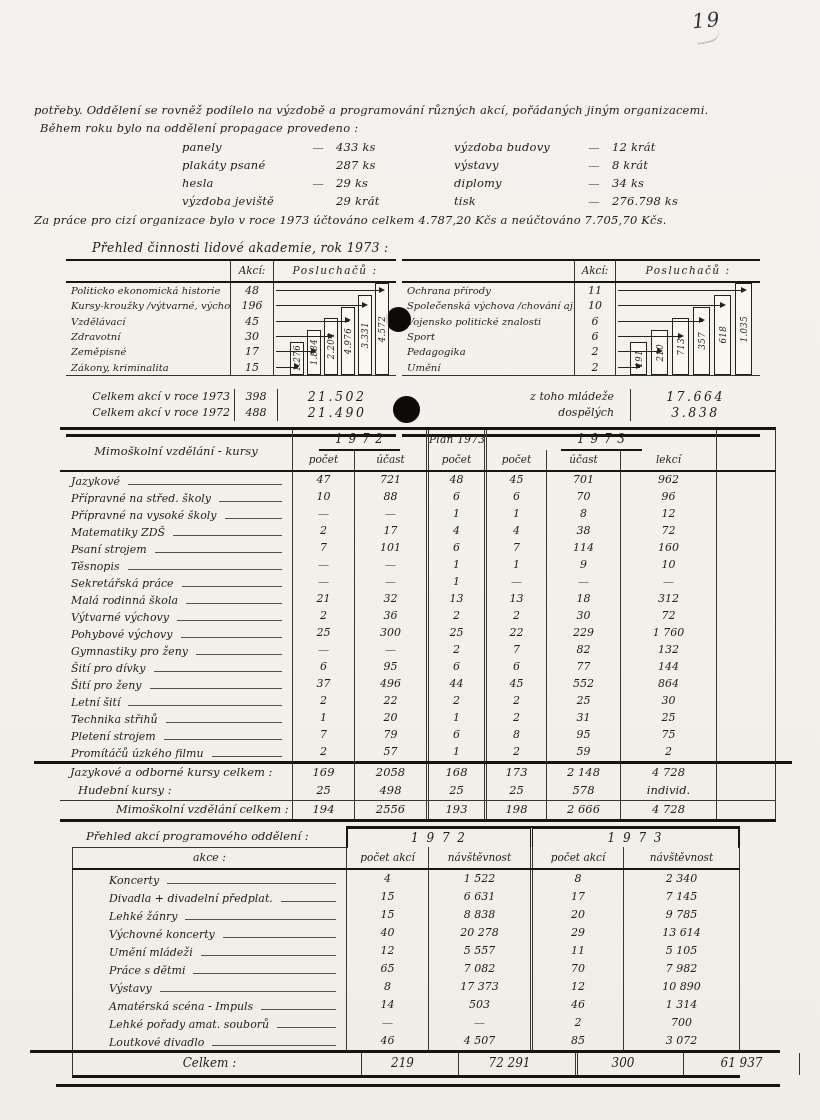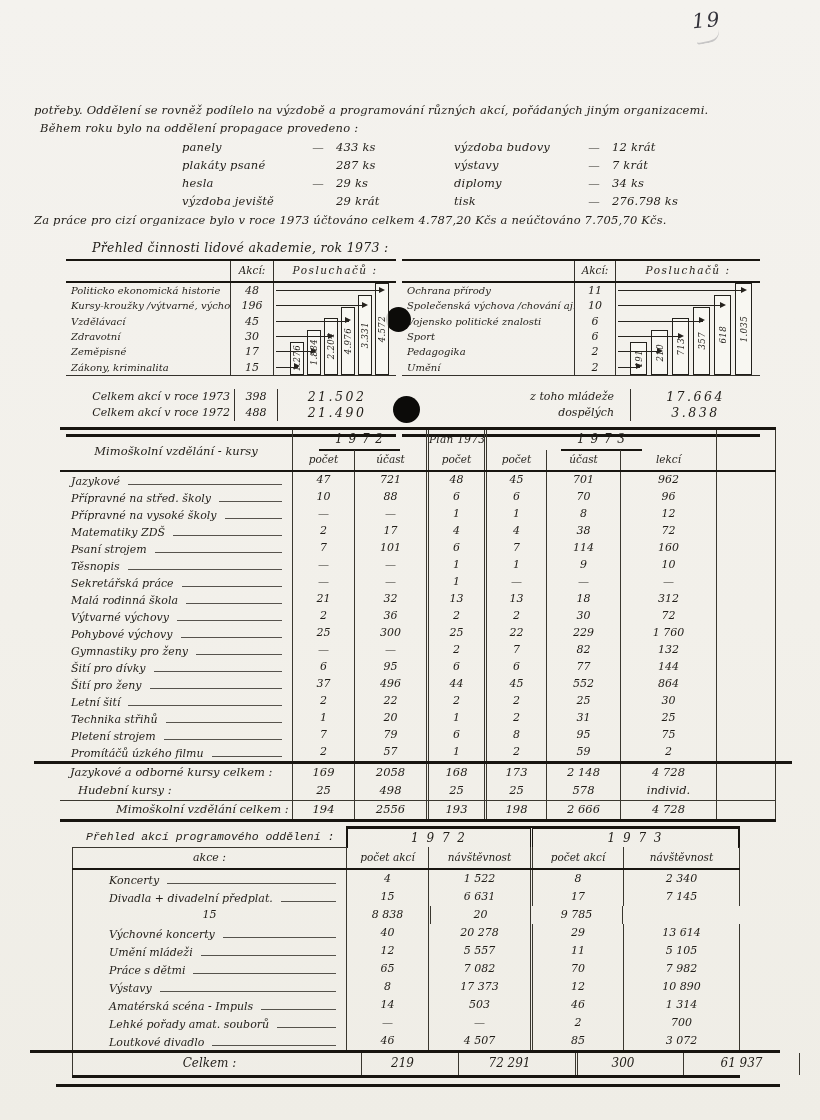--- a/index.html
+++ b/index.html
@@ -92,21 +92,21 @@
   .k-trow{height:18px;}
   .k-trow .k-c{line-height:17.5px; font-size:11.5px;}
   .k-trow3{border-top:1.3px solid #3a372f;}
   .k-tlab{text-align:left; white-space:nowrap; overflow:hidden;}
   .k-tl0{padding-left:10px;}
   .k-tl1{padding-left:18px;}
   .k-tl2{padding-left:56px;}
   
   .prog{position:absolute; left:72px; top:826px; width:668px; --pcols:274px 82px 102px 93px 117px;}
   .p-h1{display:grid; grid-template-columns:274px 184px 210px; height:21px;}
-  .p-title{font-size:11.5px; line-height:21px; padding-left:14px; white-space:nowrap;font-family:Liberation Mono, monospace;}
+  .p-title{font-size:11.5px; line-height:21px; padding-left:14px; white-space:nowrap;}
   .p-g{text-align:center; border-top:3px solid #181510; font-size:12px; letter-spacing:2px; line-height:19px;}
   .p-g1{border-left:2px solid #181510;}
   .p-g2{border-left:3px double #181510; border-right:2px solid #181510;}
   .p-h2{display:grid; grid-template-columns:var(--pcols); height:21px; border-bottom:2px solid #181510;}
   .p-c{text-align:center; font-size:10.5px; white-space:nowrap; box-sizing:border-box;}
   .p-h2 .p-c{line-height:20px;}
   .p-akce{border-left:1px solid #3a372f; border-top:1.5px solid #3a372f; font-size:11px;}
   .p-last{border-right:1px solid #3a372f;}
   .p-brow{display:grid; grid-template-columns:var(--pcols); height:18px;}
   .p-brow .p-c{line-height:17.5px; font-size:11px;}
@@ -157,21 +157,21 @@
         </div>
       <div class="prod-col">
           <div class="prod-row">
             <span class="prod-label">výzdoba budovy</span>
             <span class="prod-dash">—</span>
             <span class="prod-value">12 krát</span>
           </div>
           <div class="prod-row">
             <span class="prod-label">výstavy</span>
             <span class="prod-dash">—</span>
-            <span class="prod-value">7 krát</span>
+            <span class="prod-value">8 krát</span>
           </div>
           <div class="prod-row">
             <span class="prod-label">diplomy</span>
             <span class="prod-dash">—</span>
             <span class="prod-value">34 ks</span>
           </div>
           <div class="prod-row">
             <span class="prod-label">tisk</span>
             <span class="prod-dash">—</span>
             <span class="prod-value">276.798 ks</span>
@@ -618,20 +618,24 @@
           <div class="p-c p-clab">
             <span class="p-ltext">Divadla + divadelní předplat.</span>
             <span class="dash"></span>
           </div>
           <div class="p-c bl">15</div>
           <div class="p-c bl">6 631</div>
           <div class="p-c bdl">17</div>
           <div class="p-c bl p-last">7 145</div>
         </div>
         <div class="p-brow">
+          <div class="p-c p-clab">
+            <span class="p-ltext">Lehké žánry</span>
+            <span class="dash"></span>
+          </div>
           <div class="p-c bl">15</div>
           <div class="p-c bl">8 838</div>
           <div class="p-c bdl">20</div>
           <div class="p-c bl p-last">9 785</div>
         </div>
         <div class="p-brow">
           <div class="p-c p-clab">
             <span class="p-ltext">Výchovné koncerty</span>
             <span class="dash"></span>
           </div>

